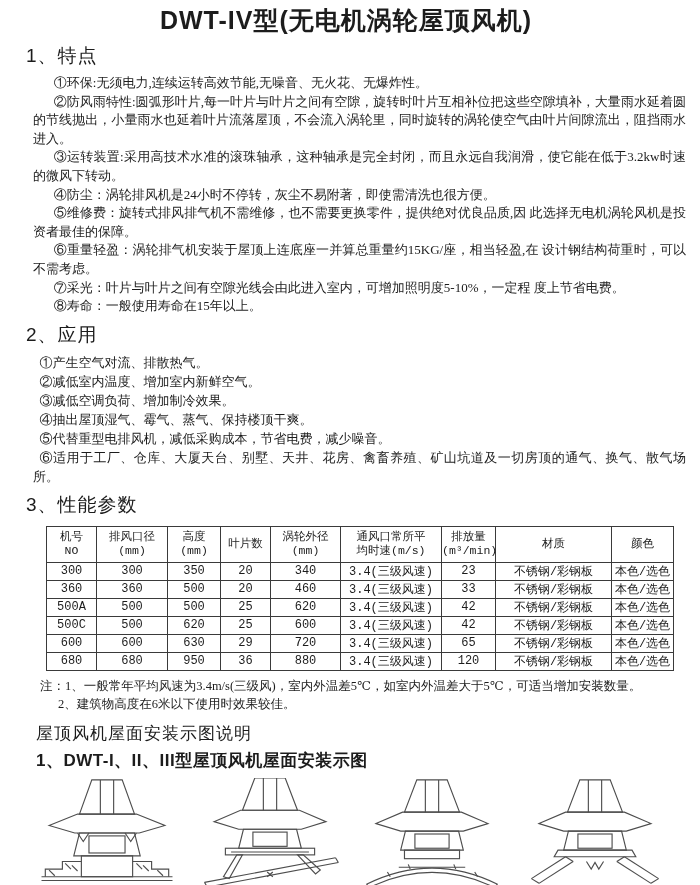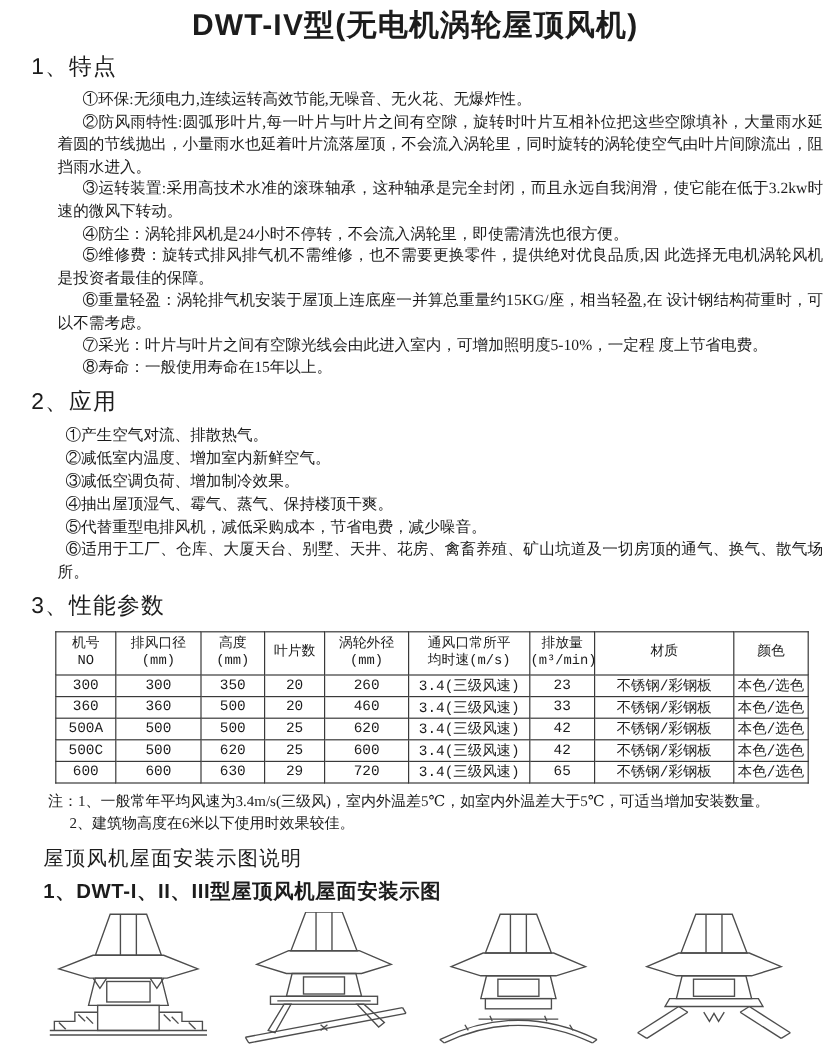--- a/index.html
+++ b/index.html
@@ -24,21 +24,21 @@
   h2.sec {
     font-family: "Liberation Sans", "DejaVu Sans", sans-serif;
     font-weight: normal;
     font-size: 19px;
     margin: 6px 0 5px 26px;
     letter-spacing: 1px;
   }
   .feature-list p, .app-list p {
     font-size: 13px;
     line-height: 18.6px;
-    margin: 0 6px 0 48px;
+    margin: 0 6px 0 33px;
     text-align: justify;
   }
   .feature-list p { text-indent: 1.6em; }
   .app-list p { text-indent: 0.5em; line-height: 19px; }
 
   table.perf {
     border-collapse: collapse;
     margin: 8px 0 0 46px;
     width: 627px;
     table-layout: fixed;
@@ -95,21 +95,21 @@
 <div class="page">
 
   <h1 class="doc-title">DWT-IV型(无电机涡轮屋顶风机)</h1>
 
   <h2 class="sec">1、特点</h2>
   <div class="feature-list">
 
   <p>①环保:无须电力,连续运转高效节能,无噪音、无火花、无爆炸性。</p>
       <p>②防风雨特性:圆弧形叶片,每一叶片与叶片之间有空隙，旋转时叶片互相补位把这些空隙填补，大量雨水延着圆的节线抛出，小量雨水也延着叶片流落屋顶，不会流入涡轮里，同时旋转的涡轮使空气由叶片间隙流出，阻挡雨水进入。</p>
       <p>③运转装置:采用高技术水准的滚珠轴承，这种轴承是完全封闭，而且永远自我润滑，使它能在低于3.2kw时速的微风下转动。</p>
-      <p>④防尘：涡轮排风机是24小时不停转，不会流入涡轮里，即使需清洗也很方便。</p>
+      <p>④防尘：涡轮排风机是24小时不停转，灰尘不易附著，即使需清洗也很方便。</p>
       <p>⑤维修费：旋转式排风排气机不需维修，也不需要更换零件，提供绝对优良品质,因 此选择无电机涡轮风机是投资者最佳的保障。</p>
       <p>⑥重量轻盈：涡轮排气机安装于屋顶上连底座一并算总重量约15KG/座，相当轻盈,在 设计钢结构荷重时，可以不需考虑。</p>
       <p>⑦采光：叶片与叶片之间有空隙光线会由此进入室内，可增加照明度5-10%，一定程 度上节省电费。</p>
       <p>⑧寿命：一般使用寿命在15年以上。</p>
     </div>
 
   <h2 class="sec">2、应用</h2>
   <div class="app-list">
 
   <p>①产生空气对流、排散热气。</p>
@@ -153,21 +153,21 @@
           <th>颜色</th>
         </tr>
     </thead>
     <tbody>
 
     <tr>
           <td>300</td>
           <td>300</td>
           <td>350</td>
           <td>20</td>
-          <td>260</td>
+          <td>340</td>
           <td>3.4(三级风速)</td>
           <td>23</td>
           <td>不锈钢/彩钢板</td>
           <td>本色/选色</td>
         </tr>
         <tr>
           <td>360</td>
           <td>360</td>
           <td>500</td>
           <td>20</td>
@@ -200,20 +200,31 @@
           <td>本色/选色</td>
         </tr>
         <tr>
           <td>600</td>
           <td>600</td>
           <td>630</td>
           <td>29</td>
           <td>720</td>
           <td>3.4(三级风速)</td>
           <td>65</td>
+          <td>不锈钢/彩钢板</td>
+          <td>本色/选色</td>
+        </tr>
+        <tr>
+          <td>680</td>
+          <td>680</td>
+          <td>950</td>
+          <td>36</td>
+          <td>880</td>
+          <td>3.4(三级风速)</td>
+          <td>120</td>
           <td>不锈钢/彩钢板</td>
           <td>本色/选色</td>
         </tr>
       </tbody>
   </table>
 
   <div class="notes">
     <p class="n1">注：1、一般常年平均风速为3.4m/s(三级风)，室内外温差5℃，如室内外温差大于5℃，可适当增加安装数量。</p>
     <p class="n2">2、建筑物高度在6米以下使用时效果较佳。</p>
   </div>

